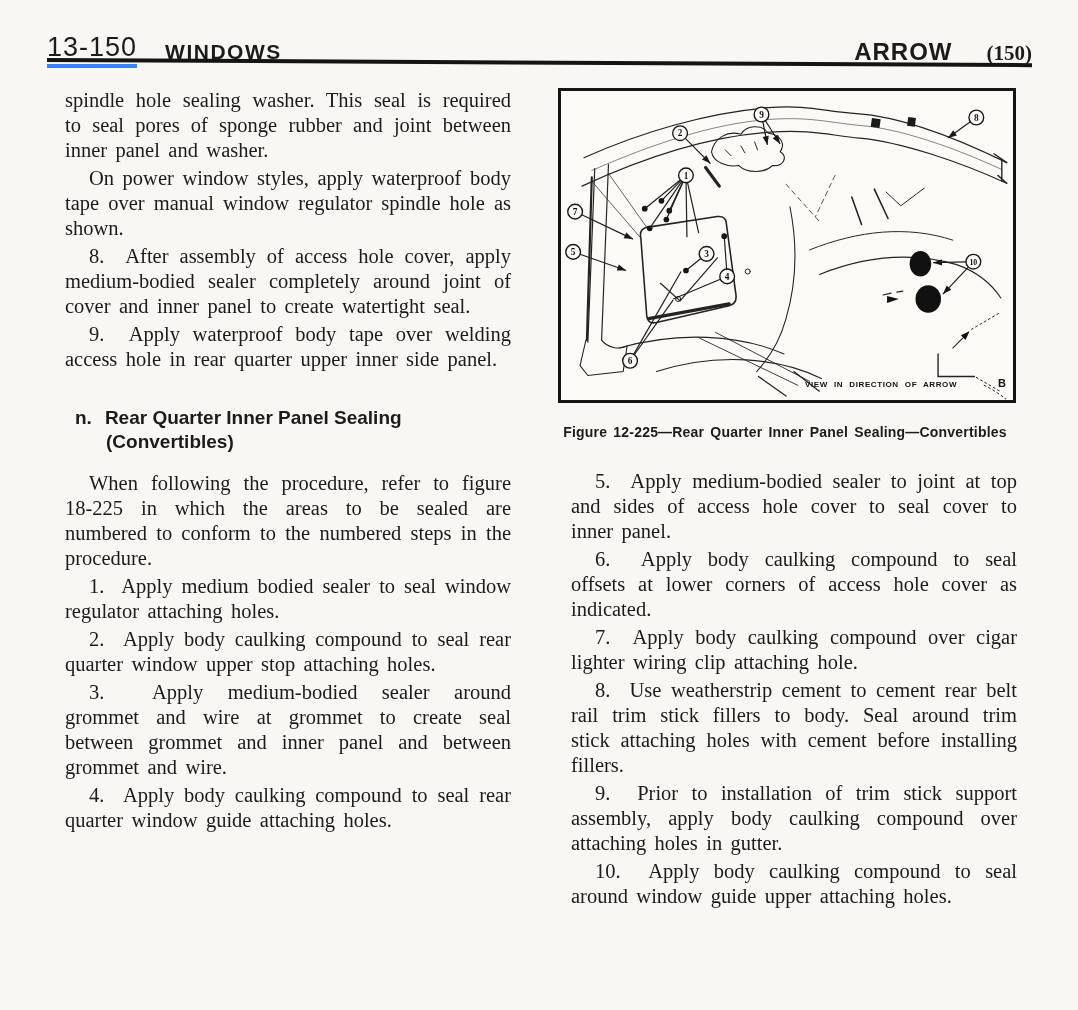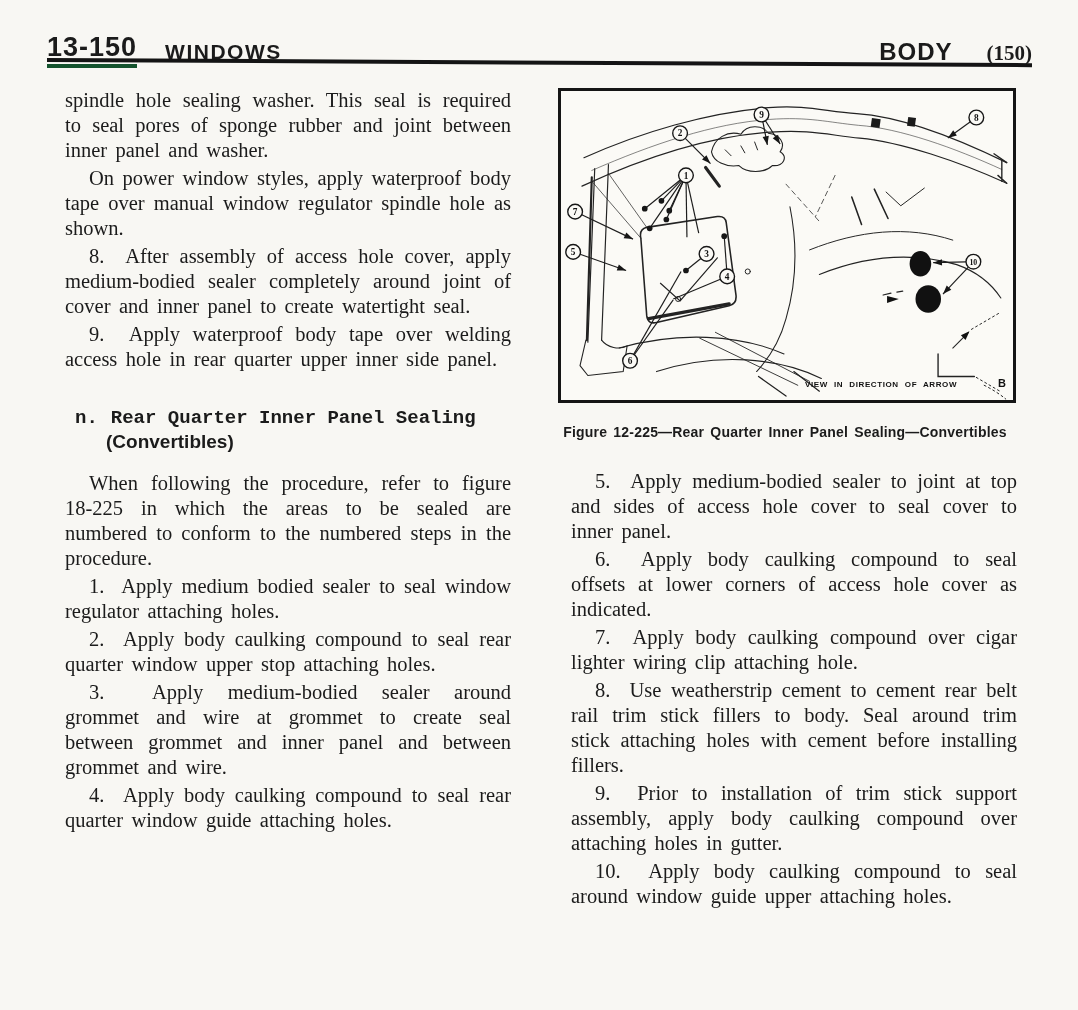--- a/index.html
+++ b/index.html
@@ -11,42 +11,42 @@
     color:#1b1b1b;
     font-family:"Liberation Serif","DejaVu Serif",serif;
     overflow:hidden;
   }
 
   
   .hdr { position:absolute; top:24px; left:47px; right:46px;
          display:flex; justify-content:space-between; align-items:flex-end;
          font-family:"Liberation Sans","DejaVu Sans",sans-serif; }
   .hdr-left, .hdr-right { display:flex; align-items:flex-end; }
-  .hdr-num { font-size:27px; font-weight:bold; letter-spacing:1px;
-             border-bottom:4px solid #14532d; padding-bottom:1px; }
+  .hdr-num { font-size:27px; font-weight:normal; letter-spacing:1px;
+             border-bottom:4px solid #3b82f6; padding-bottom:1px; }
   .hdr-sec { font-size:21px; font-weight:bold; letter-spacing:1.5px; margin-left:28px; padding-bottom:4px;margin-top:16px; }
   .hdr-book { font-size:24px; font-weight:bold; letter-spacing:1px; padding-bottom:2px; }
   .hdr-page { font-size:21px; font-weight:bold; margin-left:34px; padding-bottom:2px;
               font-family:"Liberation Serif","DejaVu Serif",serif; }
   .hdr-rule { position:absolute; top:58px; left:47px; width:985px; height:4px;
               background:#141414; transform:rotate(0.3deg); transform-origin:left center; }
 
   
   .col { position:absolute; top:88px; width:464px;
          font-size:20.5px; line-height:25px; text-align:justify; word-spacing:0.16em; }
   .col-left  { left:47px; }
   .col-right { left:553px; }
   .para { margin:0 0 3px 18px; }
   .para.indent { text-indent:24px; }
 
   
   .subheading { font-family:"Liberation Sans","DejaVu Sans",sans-serif;
                 font-weight:bold; font-size:19px; line-height:24px;
                 margin:34px 0 17px 0; text-align:left; word-spacing:normal; }
-  .sh-l1 { margin-left:28px;font-family:Liberation Mono, monospace; }
+  .sh-l1 { margin-left:28px; }
   .sh-prefix { margin-right:13px; }
   .sh-l2 { margin-left:59px; }
 
   
   .fig { margin:0 0 0 5px; }
   .fig-box { position:relative; width:452px; height:309px;
              border:3px solid #151515; background:#fbfaf6; }
   .fig-box svg { display:block; }
   .fig-note { position:absolute; right:7px; bottom:3px;
               font-family:"Liberation Sans","DejaVu Sans",sans-serif;
@@ -62,21 +62,21 @@
 <body>
 
 <div class="page">
 
   <div class="hdr">
     <div class="hdr-left">
       <span class="hdr-num">13-150</span>
       <span class="hdr-sec">WINDOWS</span>
     </div>
     <div class="hdr-right">
-      <span class="hdr-book">BODY</span>
+      <span class="hdr-book">ARROW</span>
       <span class="hdr-page">(150)</span>
     </div>
   </div>
   <div class="hdr-rule"></div>
 
   <section class="col col-left">
     <p class="para">spindle hole sealing washer. This seal is required to seal pores of sponge rubber and joint between inner panel and washer.</p>
     <p class="para indent">On power window styles, apply waterproof body tape over manual window regulator spindle hole as shown.</p>
     <p class="para indent">8.&nbsp; After assembly of access hole cover, apply medium-bodied sealer completely around joint of cover and inner panel to create watertight seal.</p>
     <p class="para indent">9.&nbsp; Apply waterproof body tape over welding access hole in rear quarter upper inner side panel.</p>

